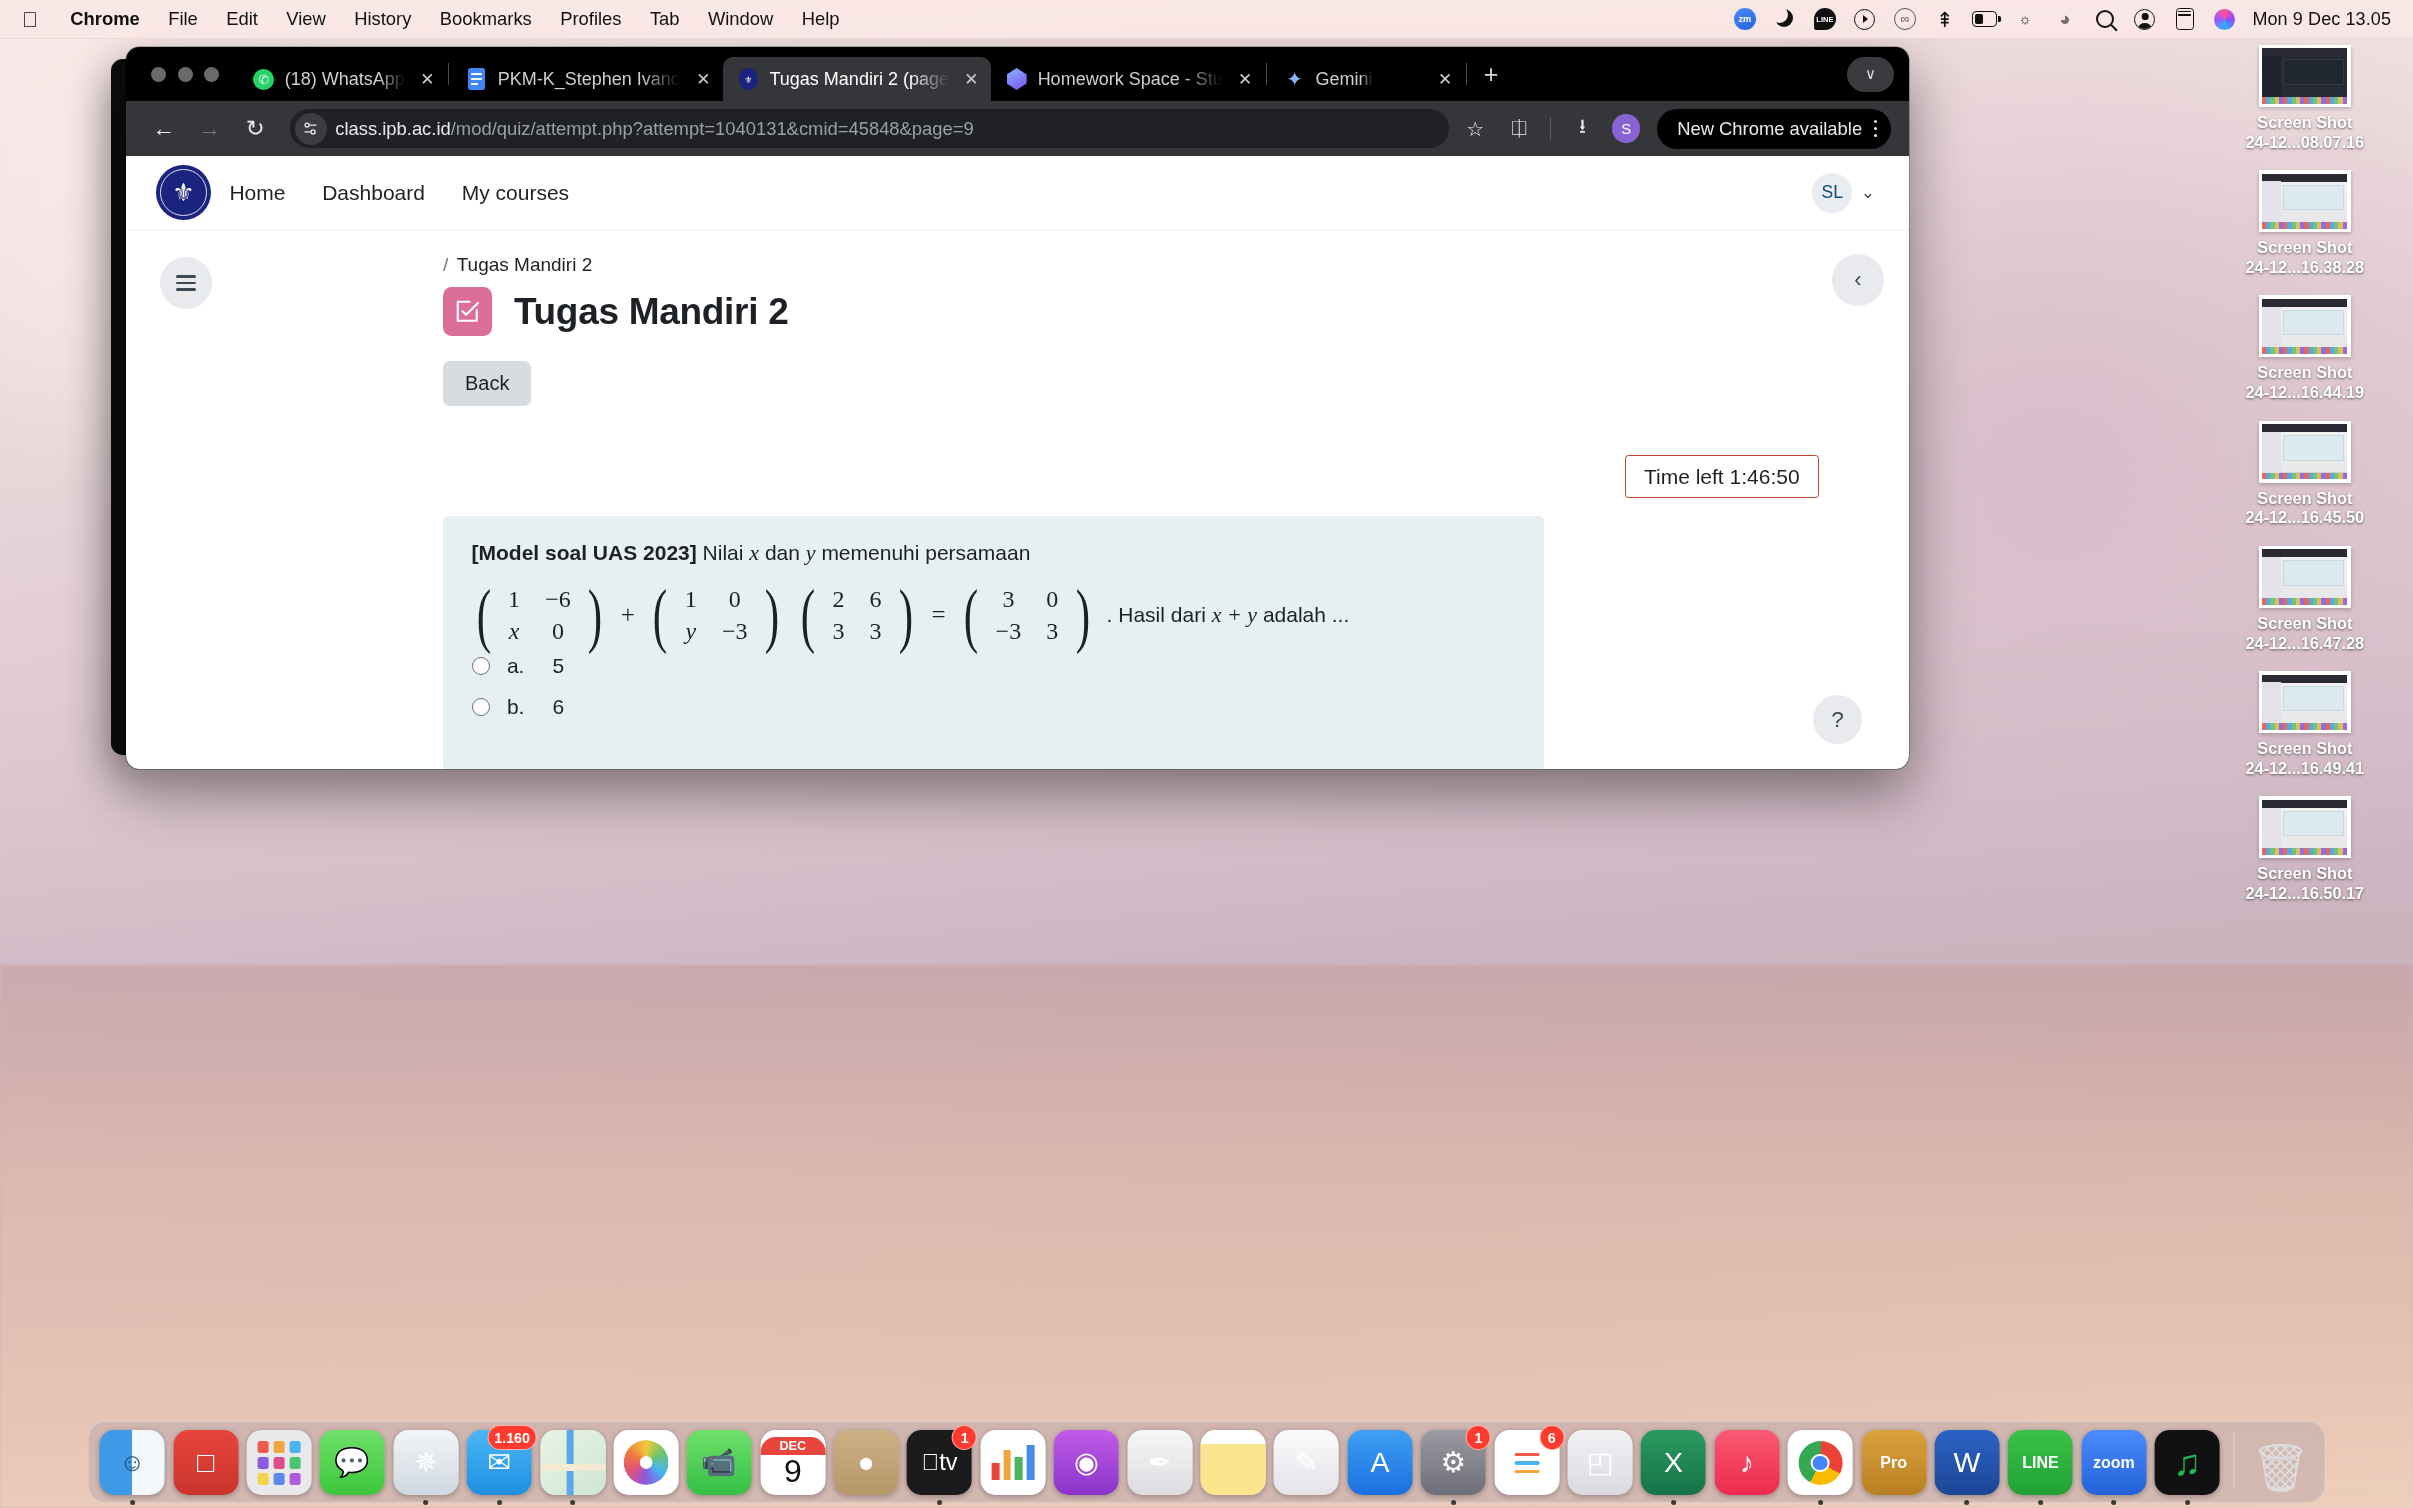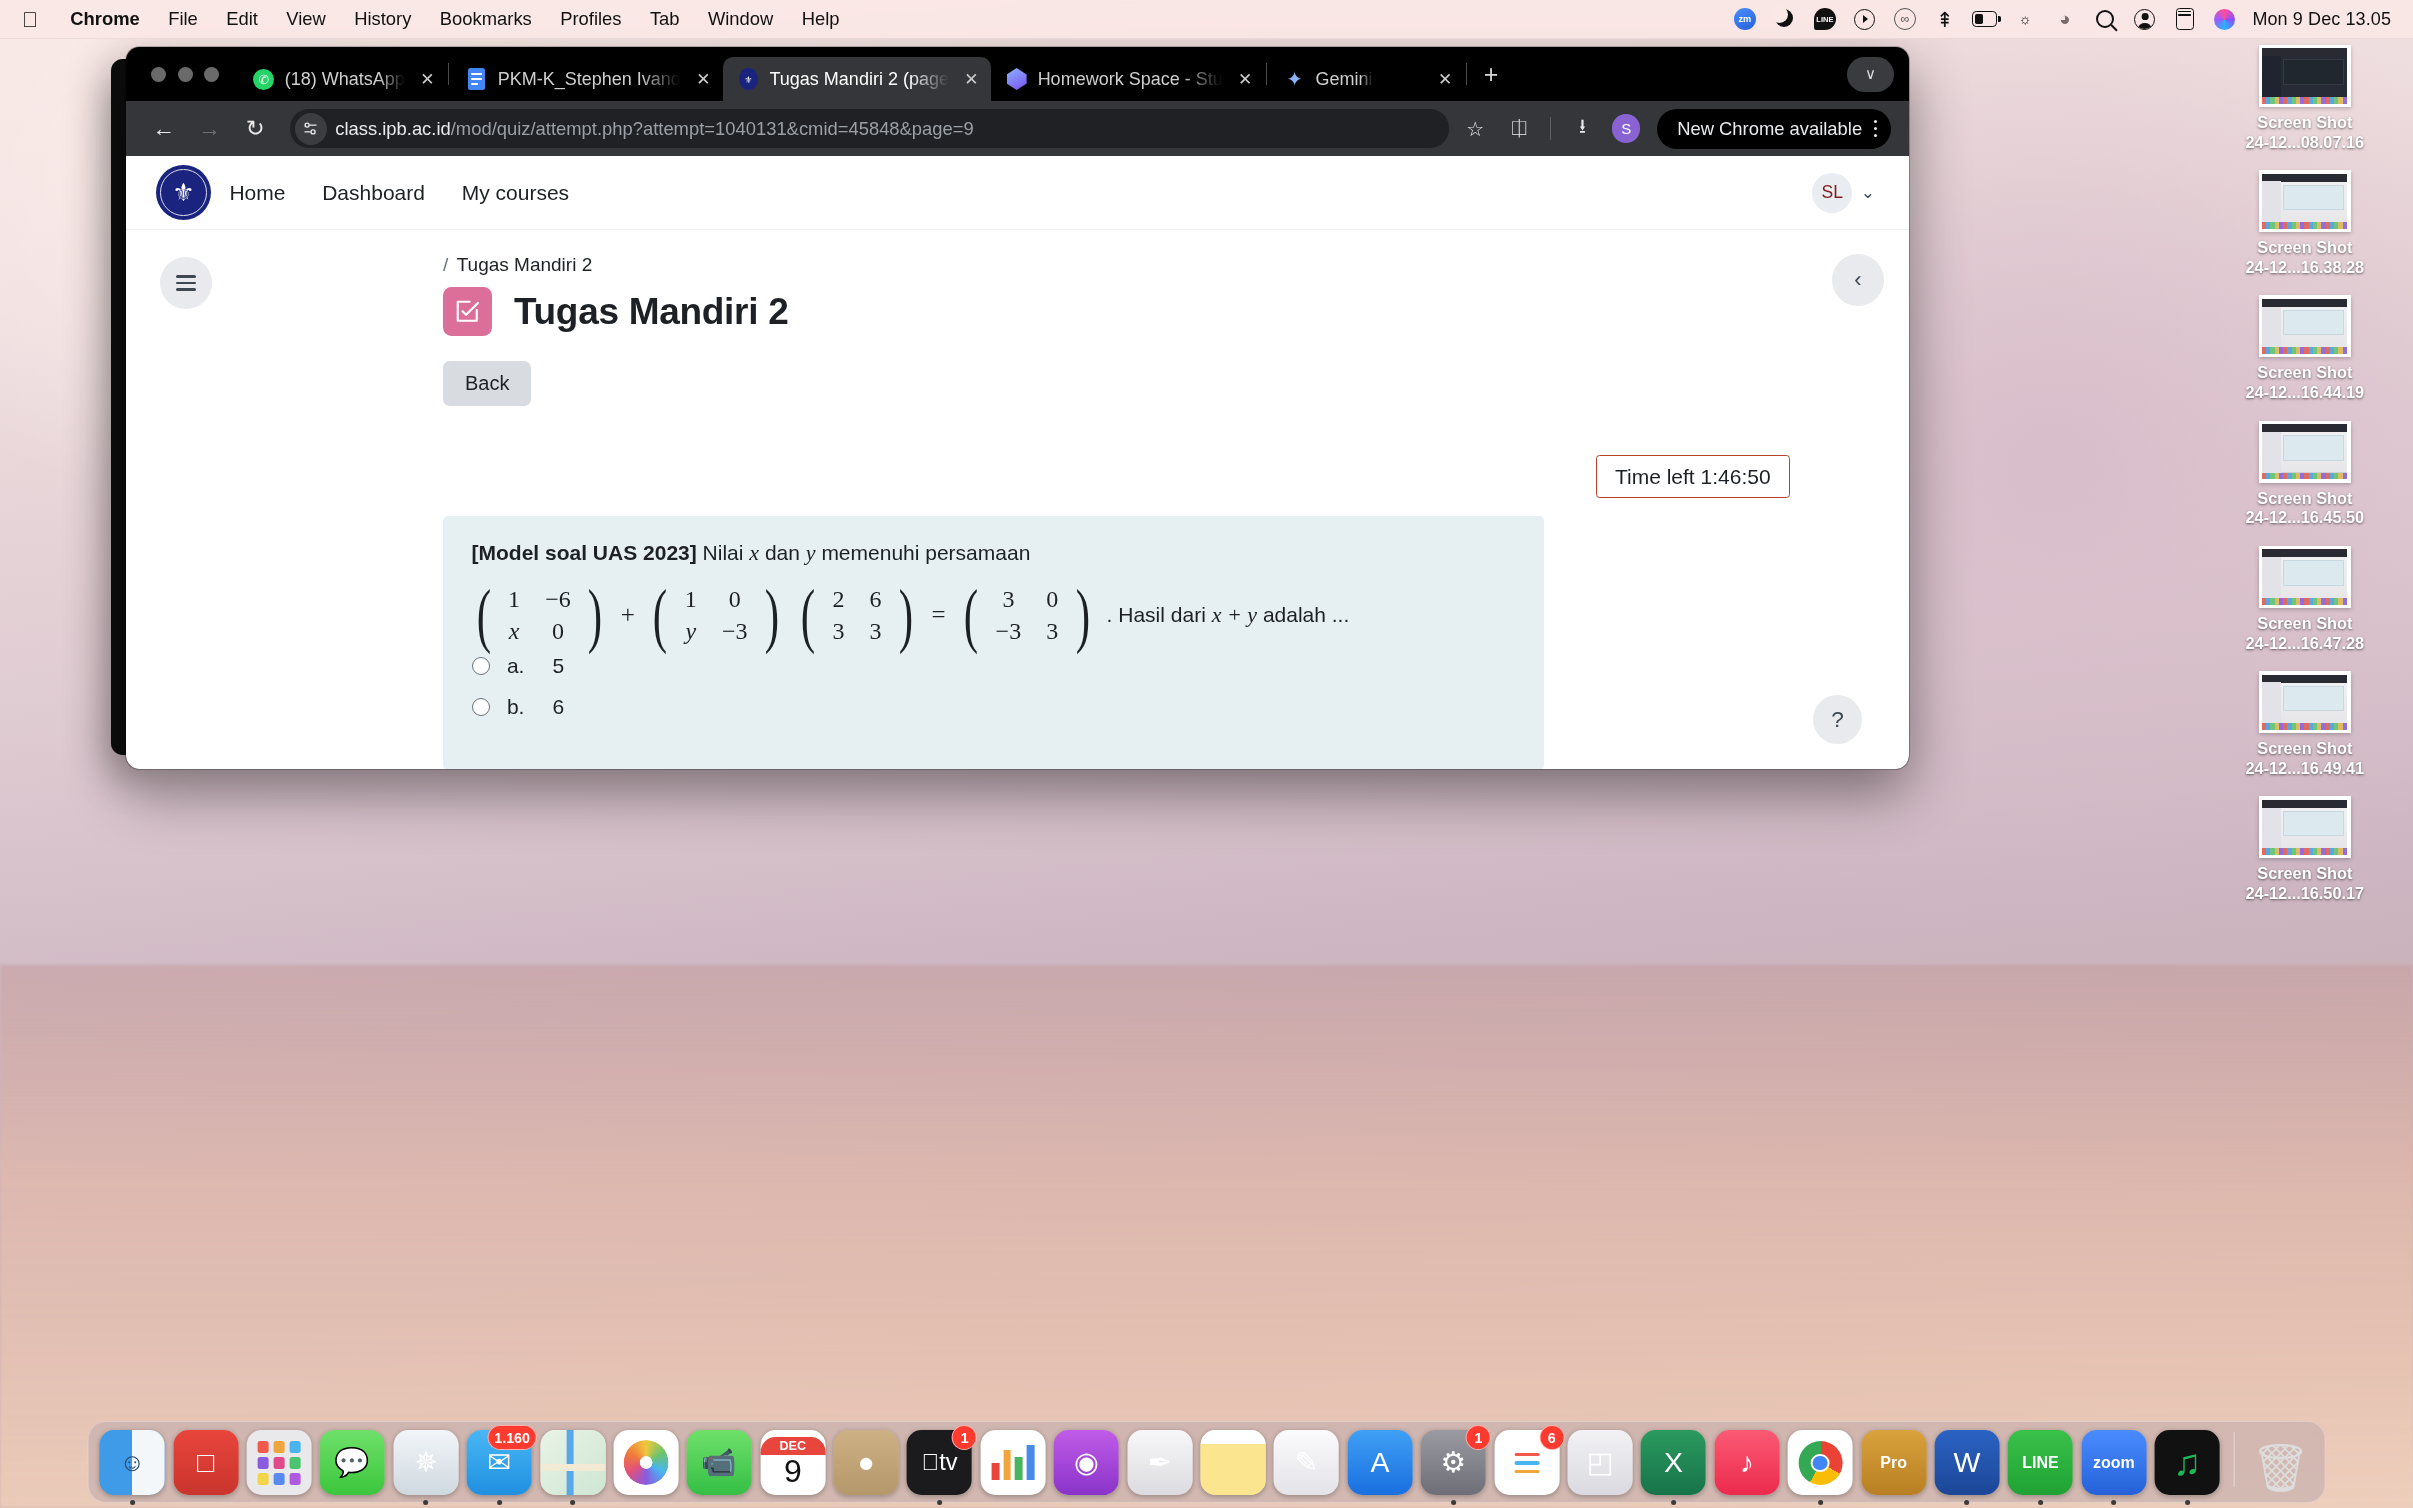--- a/index.html
+++ b/index.html
@@ -166,21 +166,21 @@
   #page { background:#fff; height:calc(722px - 54px - 55px); position:relative; overflow:hidden; }
   #moodle-nav { height:74px; display:flex; align-items:center; padding:0 34px 0 30px; gap:0;
     border-bottom:0.8px solid #f0f0f0; }
   #ipb-logo { width:55px;height:55px;border-radius:50%;background:#1a237e;position:relative;flex:none;
     display:flex;align-items:center;justify-content:center;overflow:hidden; }
   #ipb-logo .ring{position:absolute;inset:4.2px;border-radius:50%;border:1.3px solid rgba(255,255,255,.85);}
   #ipb-logo .plant{color:#fff;font-size:25px;line-height:1;}
   .mnav { font-size:21px; color:#1d2125; padding:0 18.4px; }
   #moodle-nav .mnav:first-of-type{ margin-left:28.5px; }
   #nav-right { margin-left:auto; display:flex; align-items:center; gap:8.4px; }
-  .avatar-lg{ width:40px;height:40px;border-radius:50%;background:#e9ecf1;color:#7f1d1d;font-size:17.6px;
+  .avatar-lg{ width:40px;height:40px;border-radius:50%;background:#e9ecf1;color:#0c4a6e;font-size:17.6px;
     display:flex;align-items:center;justify-content:center; }
   .chev-dn{ color:#3d4852; font-size:17px; }
 
   #content-area { position:relative; height:calc(100% - 74px); }
   #hamburger {
     position:absolute; left:34px; top:27px; width:52px;height:52px;border-radius:50%;
     background:#e9eaee; display:flex; align-items:center; justify-content:center;
   }
   #hamburger .hb{ display:flex; flex-direction:column; gap:4.2px; }
   #hamburger .hb i{ display:block; width:20px;height:2.5px;background:#3d4852;border-radius:1.7px; }
@@ -193,21 +193,21 @@
   #breadcrumb { font-size:19px; color:#1d2125; margin-bottom:11.7px; }
   #breadcrumb .sep { color:#6a737c; margin-right:8.4px; }
   #title-row { display:flex; align-items:center; gap:22px; margin-bottom:25px; }
   #quiz-icon { width:49px;height:49px;border-radius:8.4px;background:#db6f99;display:flex;align-items:center;
     justify-content:center; }
   #quiz-icon svg{ display:block; }
   #page-title { font-size:37px; font-weight:bold; color:#1d2125; letter-spacing:-0.3px; }
   #back-btn { display:inline-flex; align-items:center; justify-content:center; height:45px; padding:0 22px;
     background:#d8dce1; border-radius:6.7px; font-size:20px; color:#1d2125; }
 
-  #timer-row { display:flex; justify-content:flex-end; padding-right:119px; margin:49px 0 18.4px; }
+  #timer-row { display:flex; justify-content:flex-end; padding-right:90px; margin:49px 0 18.4px; }
   #timer { border:1.7px solid #b9412d; border-radius:3.4px; padding:8.4px 18.4px; font-size:21px; color:#1d2125;
     background:#fff; }
 
   #q-layout { display:flex; gap:39px; align-items:flex-start; }
   #q-info { width:174px; background:#f2f6f8; border:0.8px solid #d9e0e5; border-radius:5px; padding:18.4px 17px; }
   #q-info .qnum { font-size:19px; color:#1d2125; font-weight:bold; margin-bottom:13.4px; }
   #q-info .qnum b { font-size:24px; }
   #q-info .line { font-size:18.4px; color:#2b3135; line-height:1.28; margin-bottom:13.4px; }
   #q-flag { font-size:18.4px; color:#1b3ea8; line-height:1.28; }
   #q-flag .flag-ic { color:#8c97a0; margin-right:5px; }

